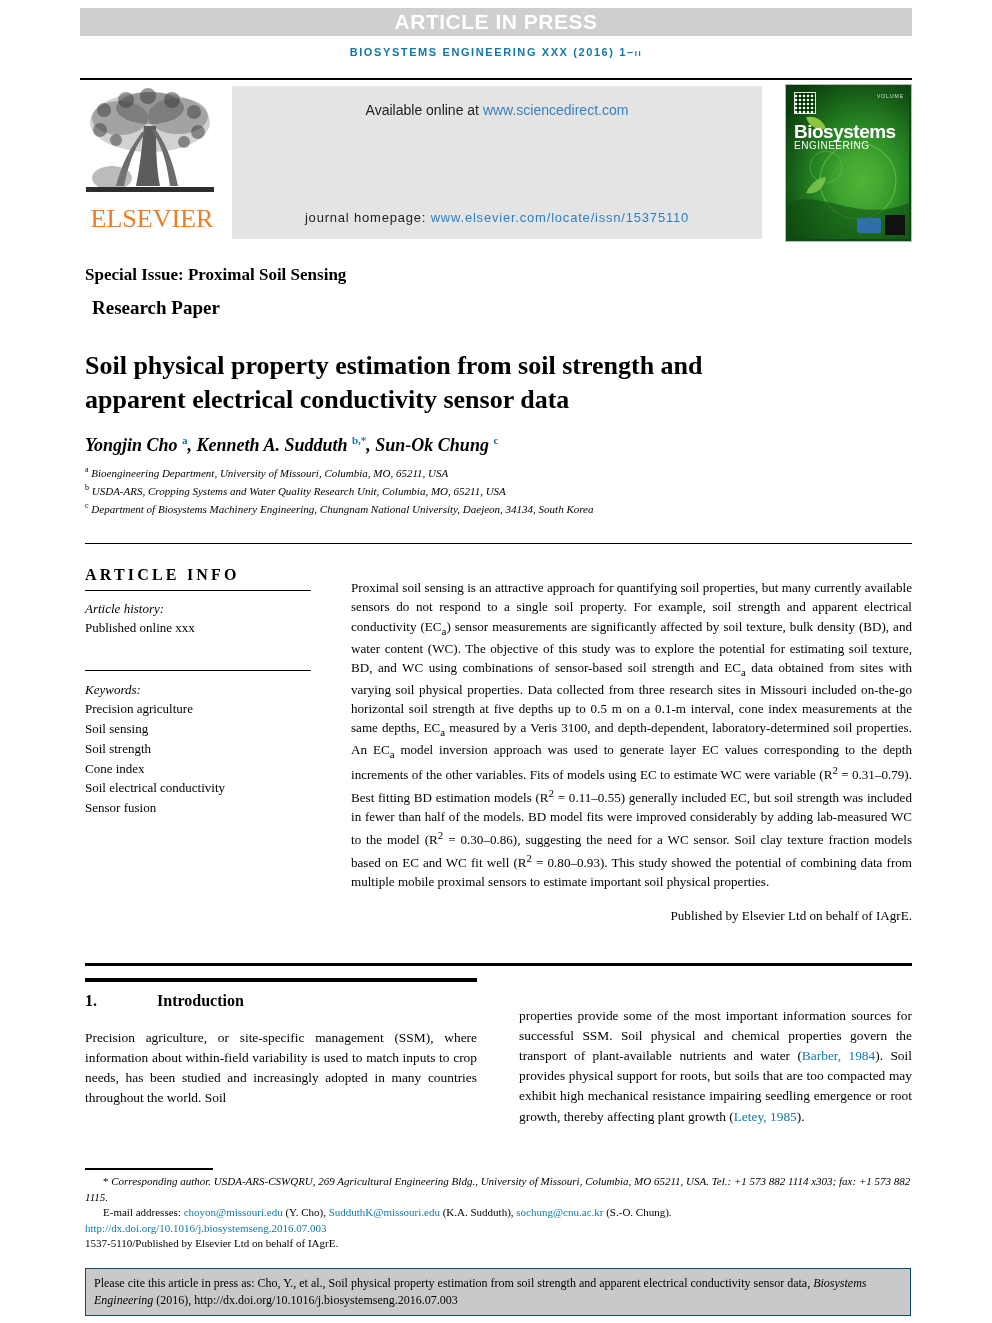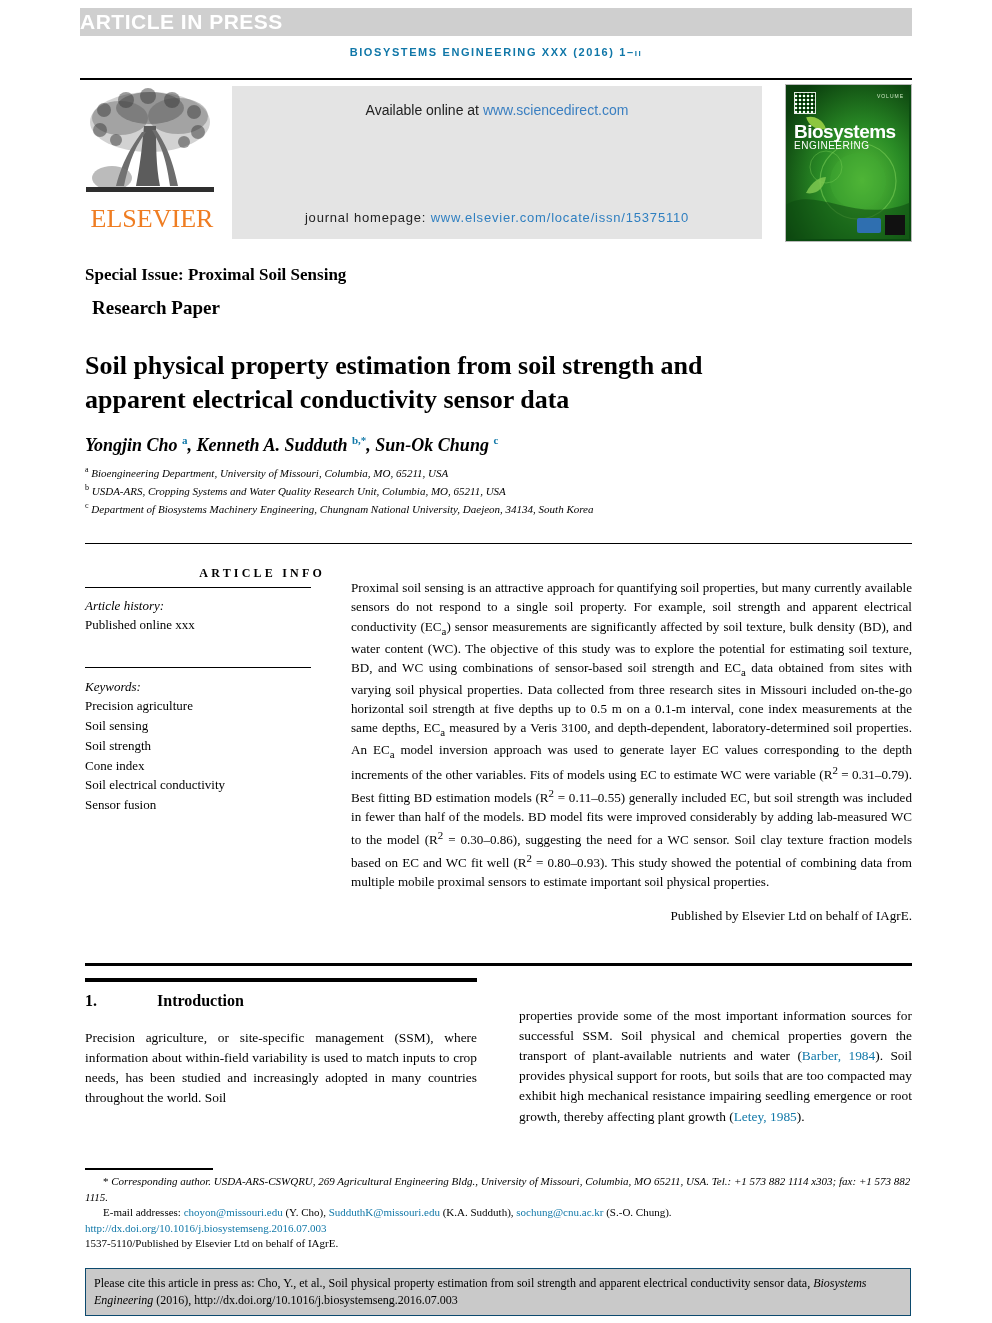--- a/index.html
+++ b/index.html
@@ -26,20 +26,21 @@
   
   .aip-band {
     position: absolute;
     left: 80px;
     top: 8px;
     width: 832px;
     height: 28px;
     background: #cfcfcf;
     display: flex;
     align-items: center;
+    justify-content: center;
   }
   .aip-band .label {
     font-family: "Liberation Sans", sans-serif;
     font-weight: bold;
     font-size: 21px;
     letter-spacing: 0.5px;
     color: #ffffff;
   }
 
   .journal-ref {
@@ -257,24 +258,23 @@
   .rule-bottom-abstract { left: 85px; top: 963px; width: 827px; height: 3px; }
 
   
   .info-col {
     position: absolute;
     left: 85px;
     top: 566px;
     width: 240px;
   }
   .info-head {
-    font-size: 12px;
+    font-size: 16px;
     font-weight: bold;
     letter-spacing: 3.2px;
-    text-align: right;
   }
   .info-rule {
     margin: 6px 0 9px 0;
     width: 226px;
     height: 1px;
     background: #000;
   }
   .info-block { font-size: 13px; line-height: 1.45; }
   .info-block .lbl { font-style: italic; }
   .info-gap { height: 32px; }

